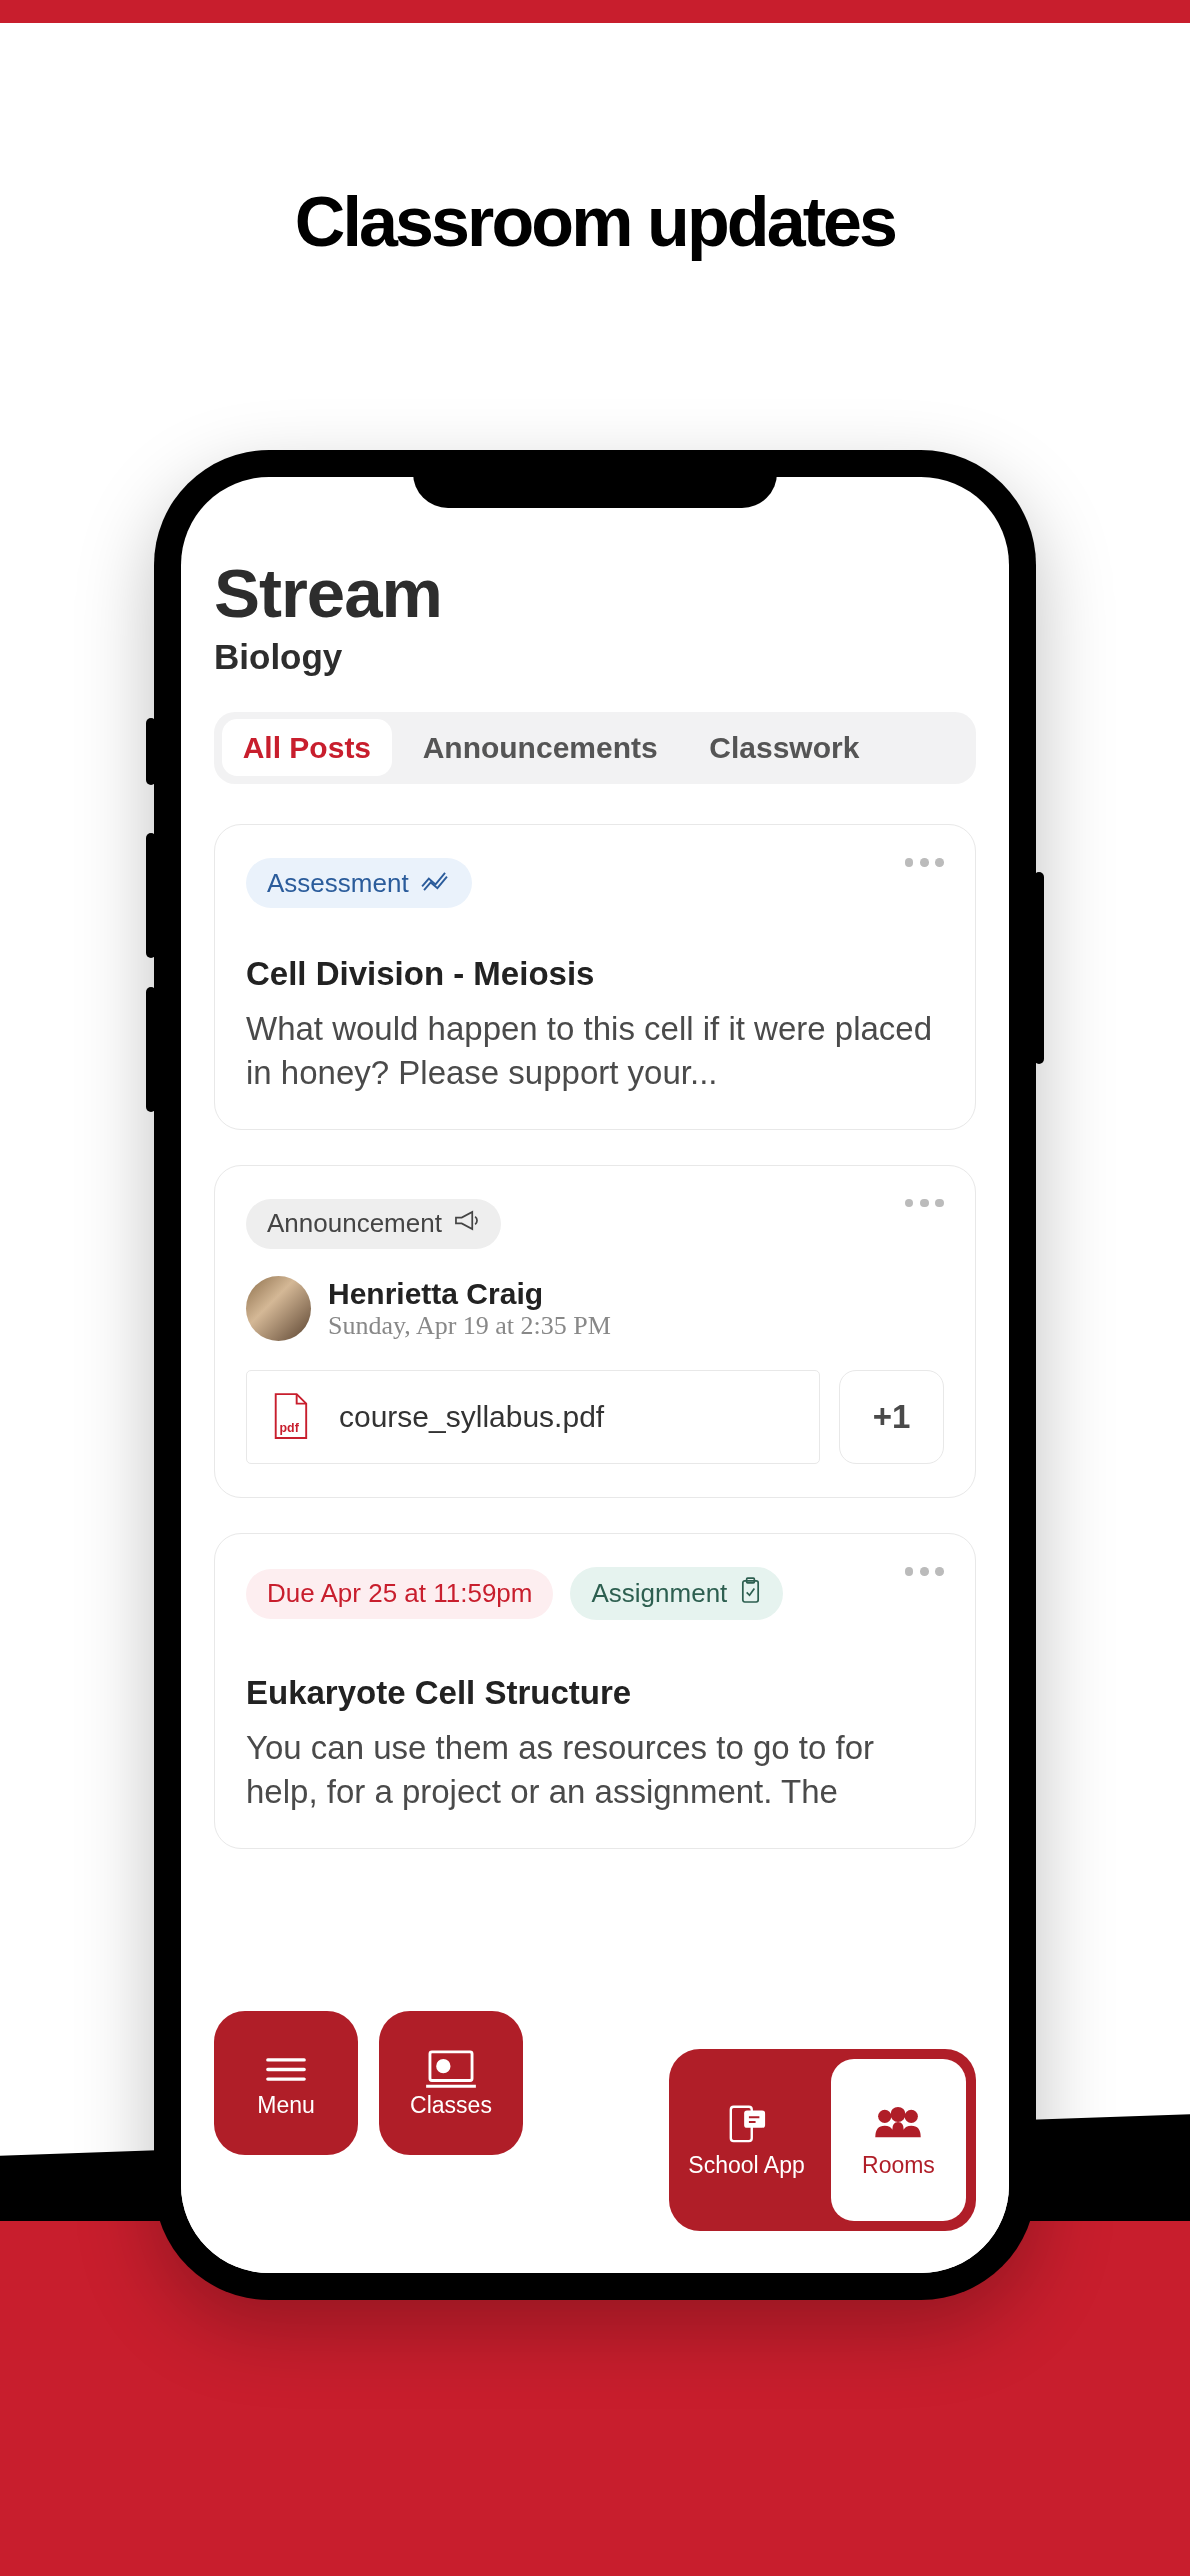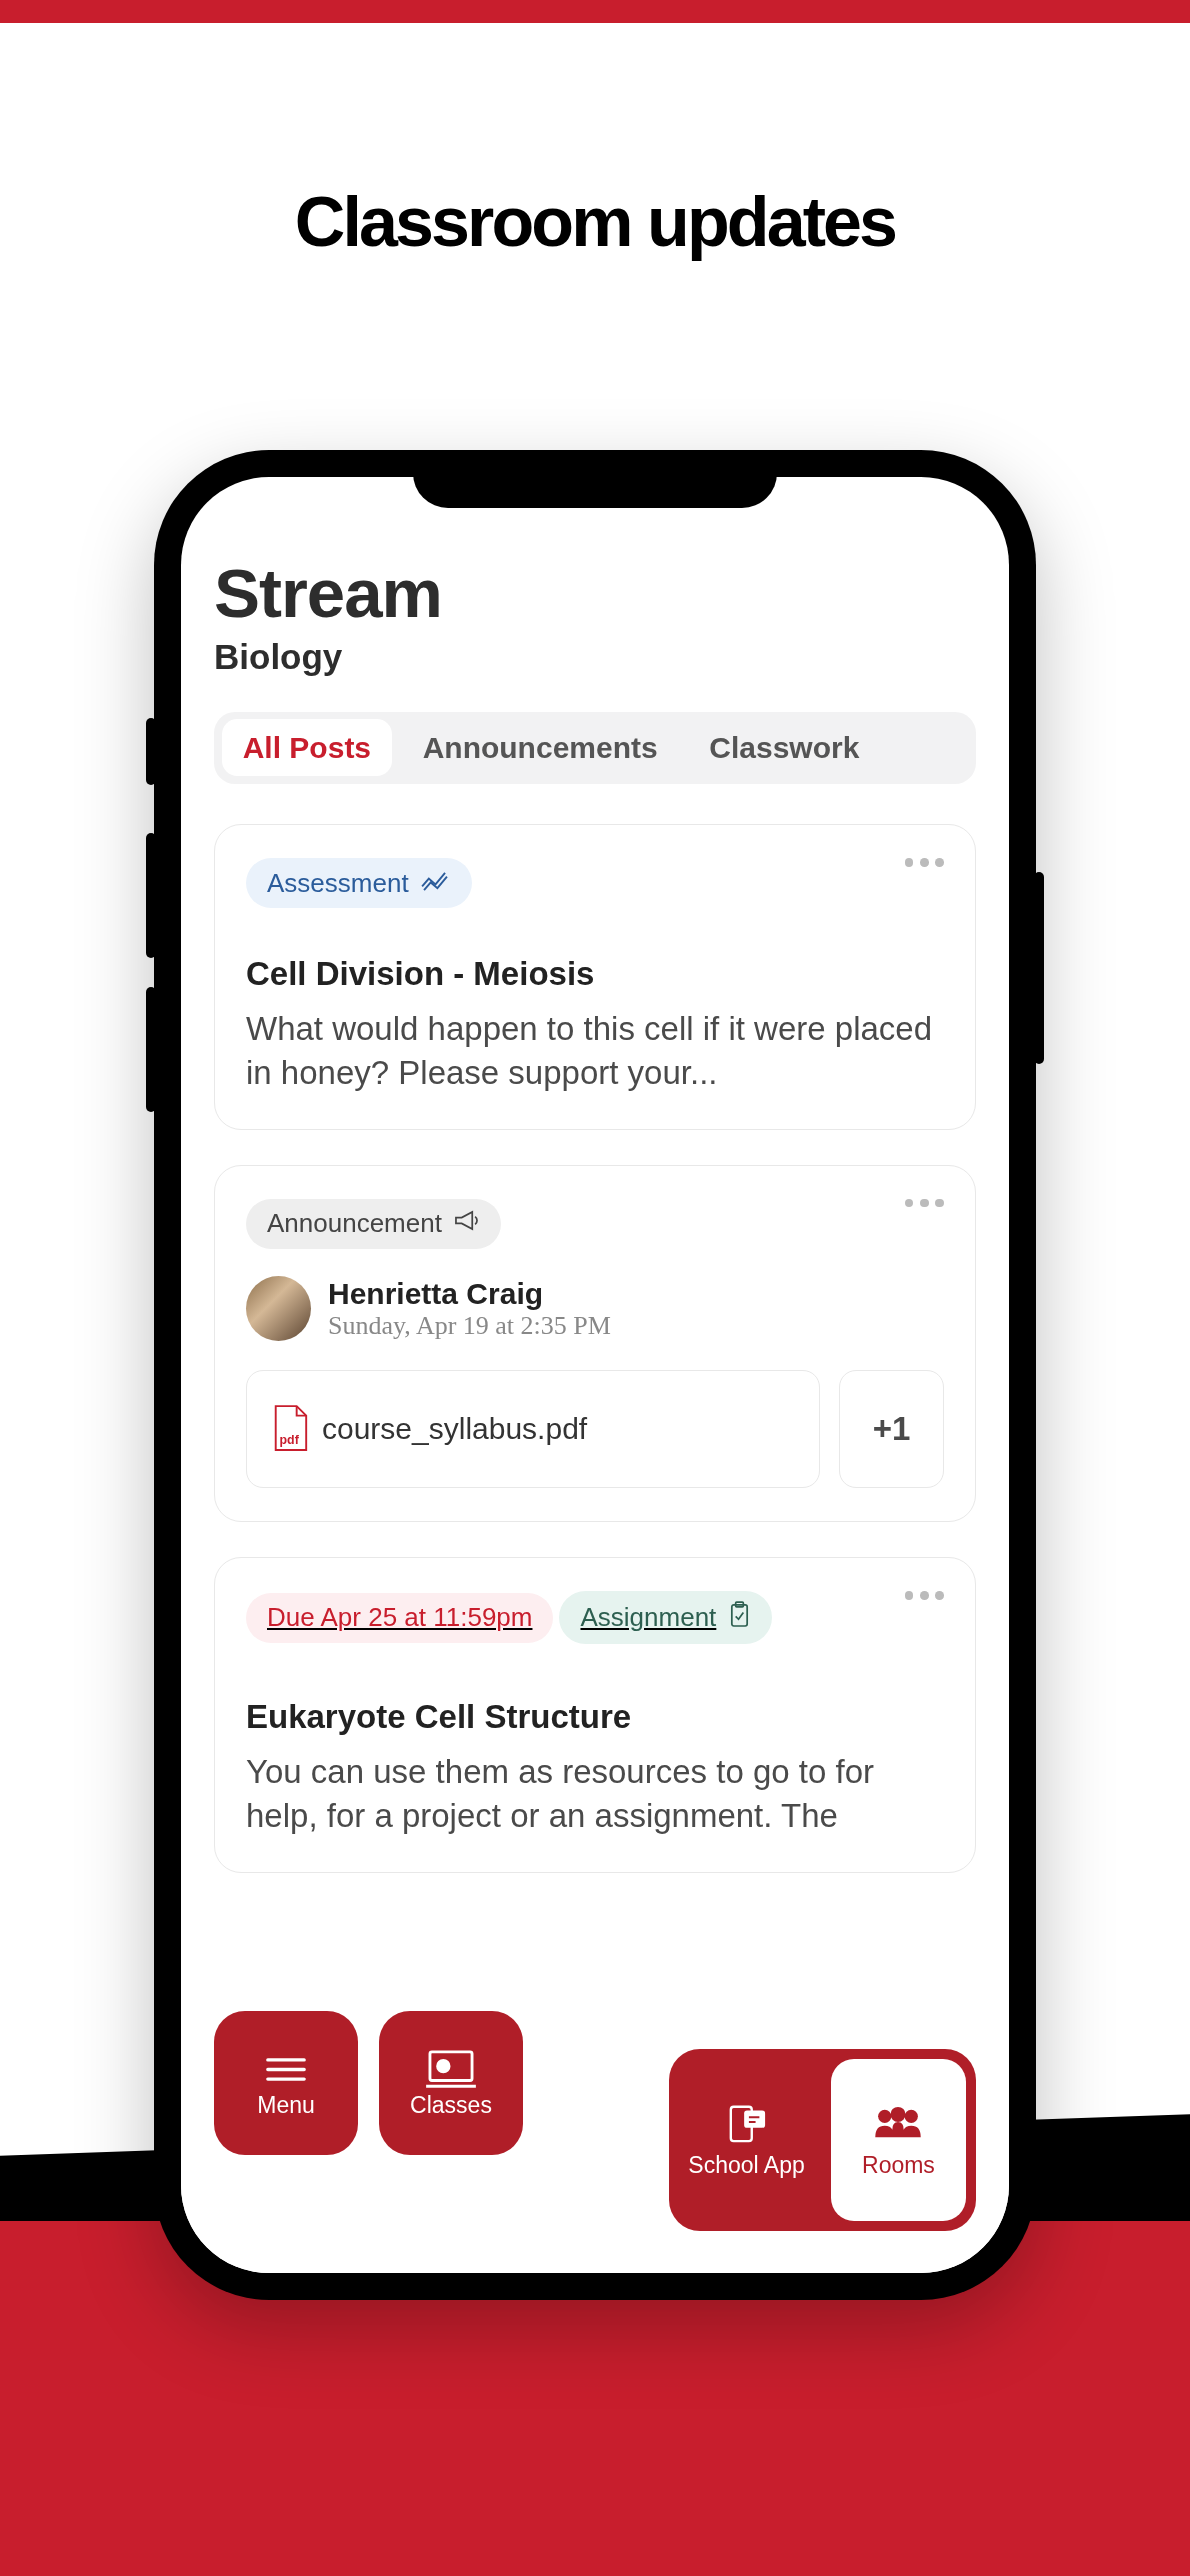--- a/index.html
+++ b/index.html
@@ -146,21 +146,21 @@
   padding: 9.6px 21px;
   border-radius: 29px;
   font-size: 26px;
   font-weight: 500;
   margin-bottom: 27px;
 }
 .badge.assessment { background: #eaf2fb; color: #2b5c9b; }
 .badge.announcement { background: #eeeeee; color: #444; }
 .badge.due { background: #fdeef0; color: #c81e2d; }
 .badge.assignment { background: #e6f3ef; color: #2d5f50; }
-.badge-row { display: flex; gap: 6px; align-items: center; margin-bottom: 27px; text-decoration: underline; }
+.badge-row { display: flex; gap: 17px; align-items: center; margin-bottom: 27px; }
 .card-title {
   font-size: 33px;
   font-weight: 700;
   color: #222;
   margin-bottom: 13.4px;
   margin-top: 20px;
 }
 .card-body {
   font-size: 33px;
   color: #4a4a4a;
@@ -182,24 +182,24 @@
 .author-date { font-size: 26px; color: #888; font-family: Liberation Serif, serif; }
 .attachments {
   display: flex;
   gap: 19px;
   margin-top: 29px;
 }
 .attachment-main {
   flex: 1;
   display: flex;
   align-items: center;
-  gap: 12px;
+  gap: 29px;
   border: 1.9px solid #e8e8e8;
-  border-radius: 17px;
-  padding: 33px 23px;
+  border-radius: 5px;
+  padding: 21px 23px;
 }
 .pdf-icon {
   width: 40px; height: 50px;
   position: relative;
 }
 .attachment-name { font-size: 30px; color: #333; font-weight: 500; }
 .attachment-more {
   width: 105px;
   display: flex;
   align-items: center;

